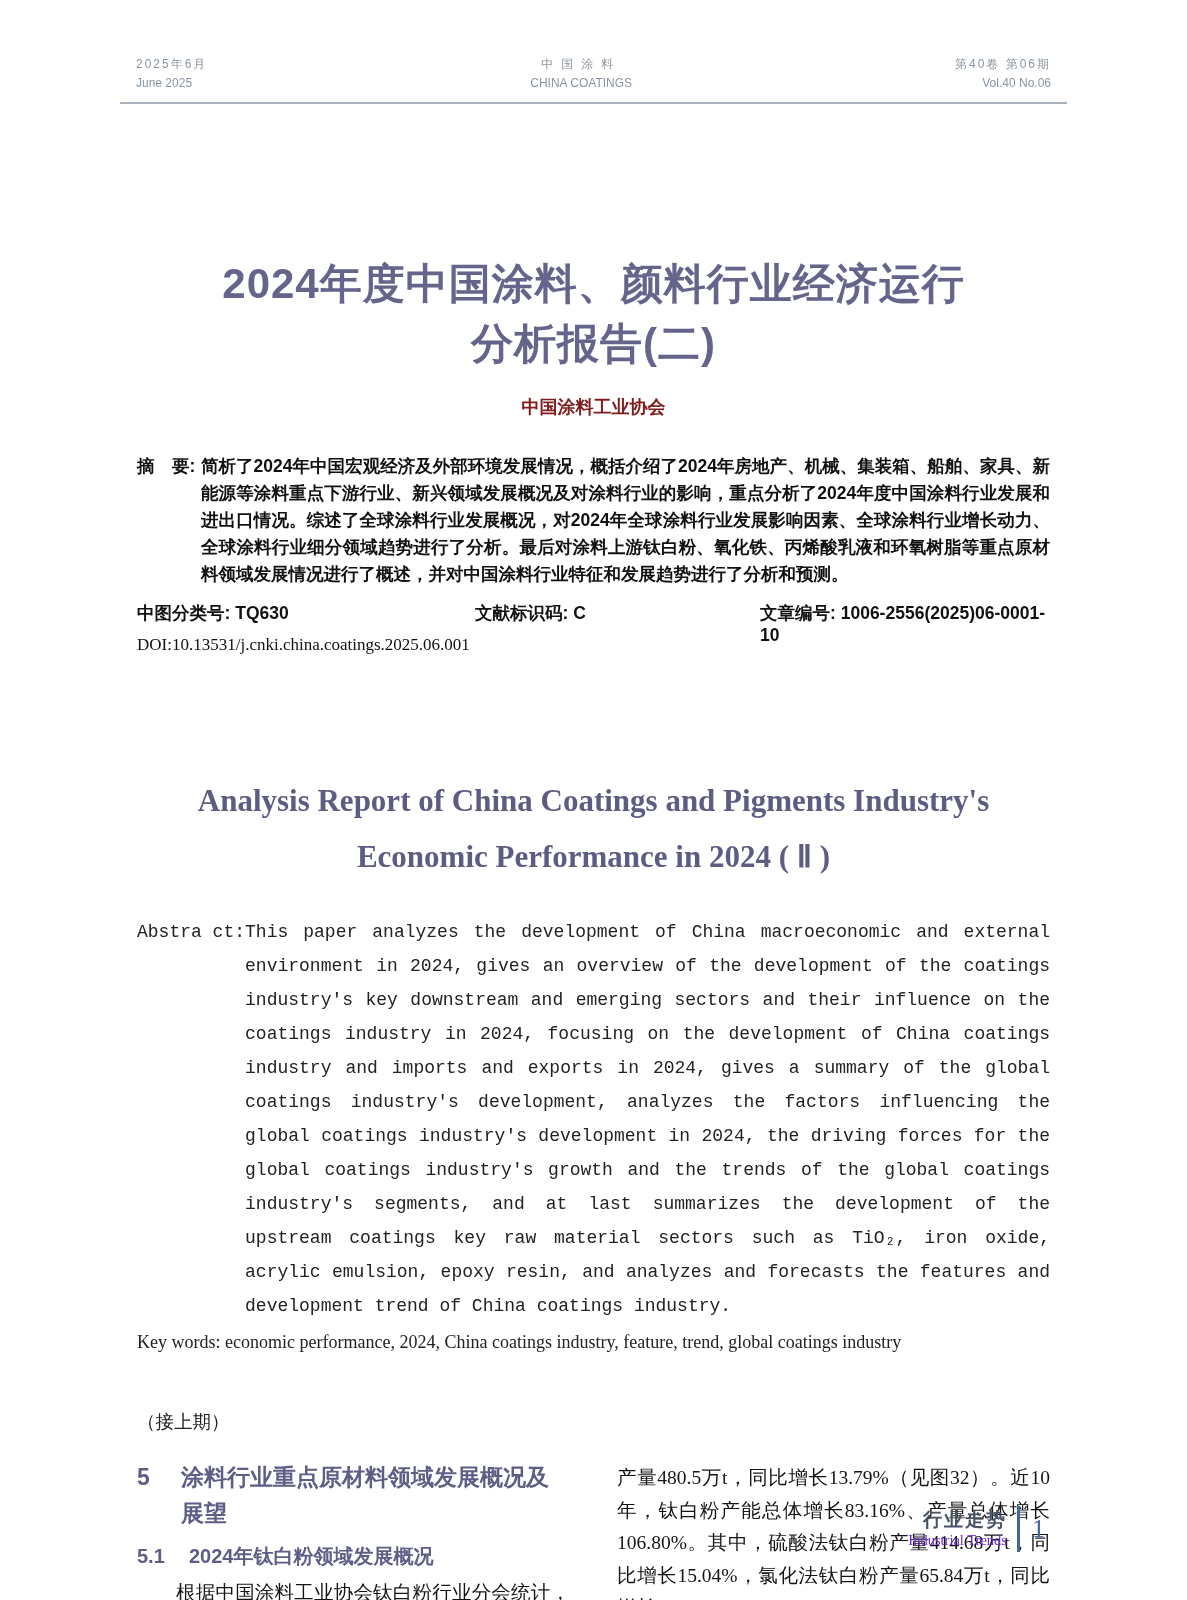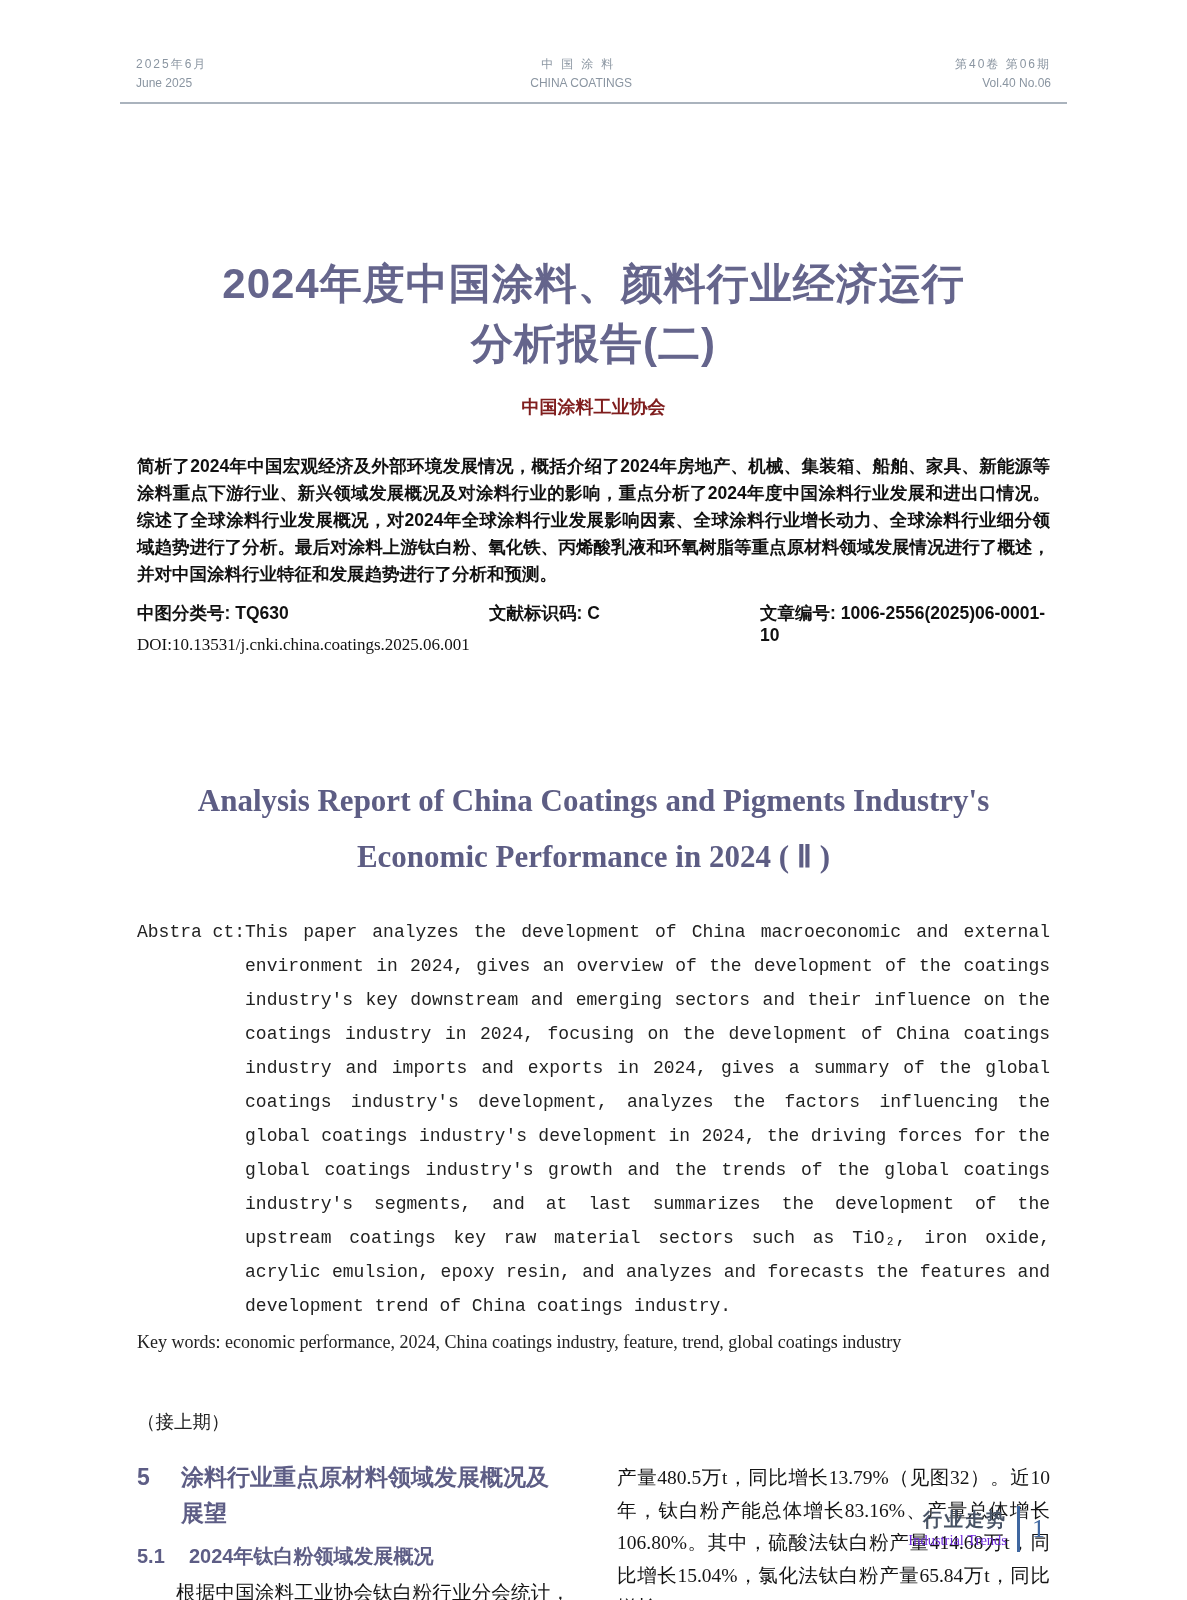--- a/index.html
+++ b/index.html
@@ -68,21 +68,21 @@
   }
   .class-line {
     position: relative;
     margin-top: 13px;
     height: 28px;
     font-size: 17.5px;
     font-weight: 600;
     color: #111;
   }
   .class-line .clc { position: absolute; left: 0; }
-  .class-line .doc-code { position: absolute; left: 338px; margin-left: 14px; }
+  .class-line .doc-code { position: absolute; left: 338px; }
   .class-line .article-id { position: absolute; left: 623px; }
   .doi-line {
     margin-top: 6px;
     font-family: "Liberation Serif", serif;
     font-size: 17px;
     color: #111;
   }
   
   .title-en {
     margin-top: 118px;
@@ -217,20 +217,21 @@
   <div class="content">
 
     <h1 class="title-cn">
       <div>2024年度中国涂料、颜料行业经济运行</div>
       <div>分析报告(二)</div>
     </h1>
 
     <div class="author-cn">中国涂料工业协会</div>
 
     <div class="abstract-cn">
+      <span class="lbl">摘　要:</span>
       <span class="txt">简析了2024年中国宏观经济及外部环境发展情况，概括介绍了2024年房地产、机械、集装箱、船舶、家具、新能源等涂料重点下游行业、新兴领域发展概况及对涂料行业的影响，重点分析了2024年度中国涂料行业发展和进出口情况。综述了全球涂料行业发展概况，对2024年全球涂料行业发展影响因素、全球涂料行业增长动力、全球涂料行业细分领域趋势进行了分析。最后对涂料上游钛白粉、氧化铁、丙烯酸乳液和环氧树脂等重点原材料领域发展情况进行了概述，并对中国涂料行业特征和发展趋势进行了分析和预测。</span>
     </div>
 
 
     <div class="class-line">
       <span class="clc">中图分类号: TQ630</span>
       <span class="doc-code">文献标识码: C</span>
       <span class="article-id">文章编号: 1006-2556(2025)06-0001-10</span>
     </div>
 

